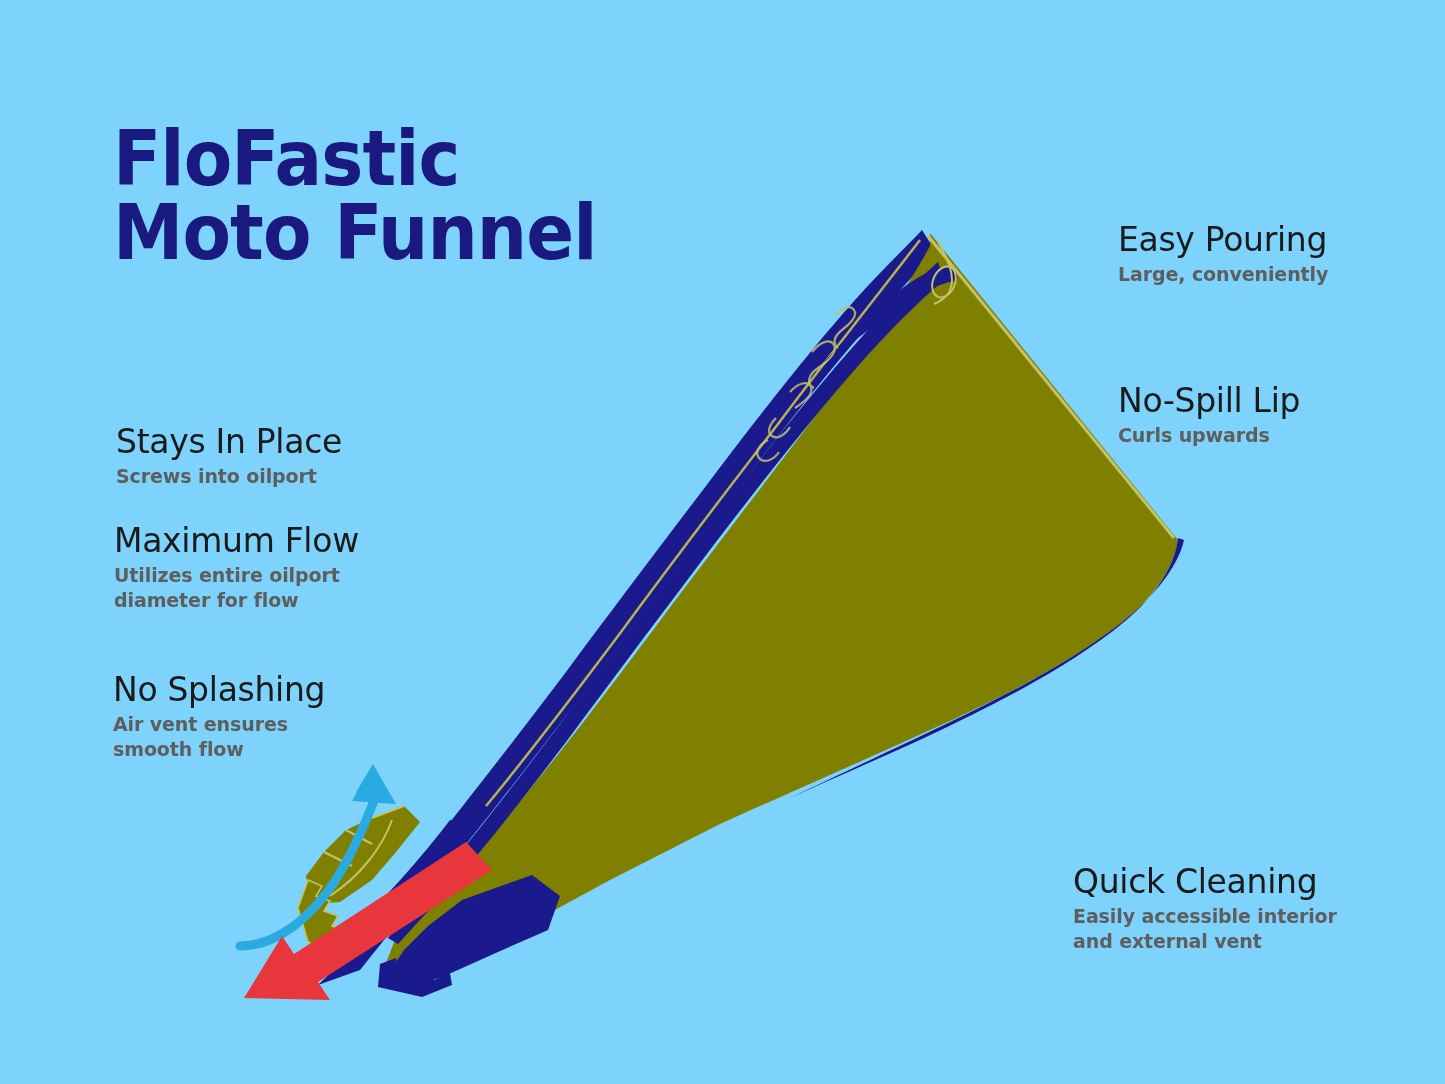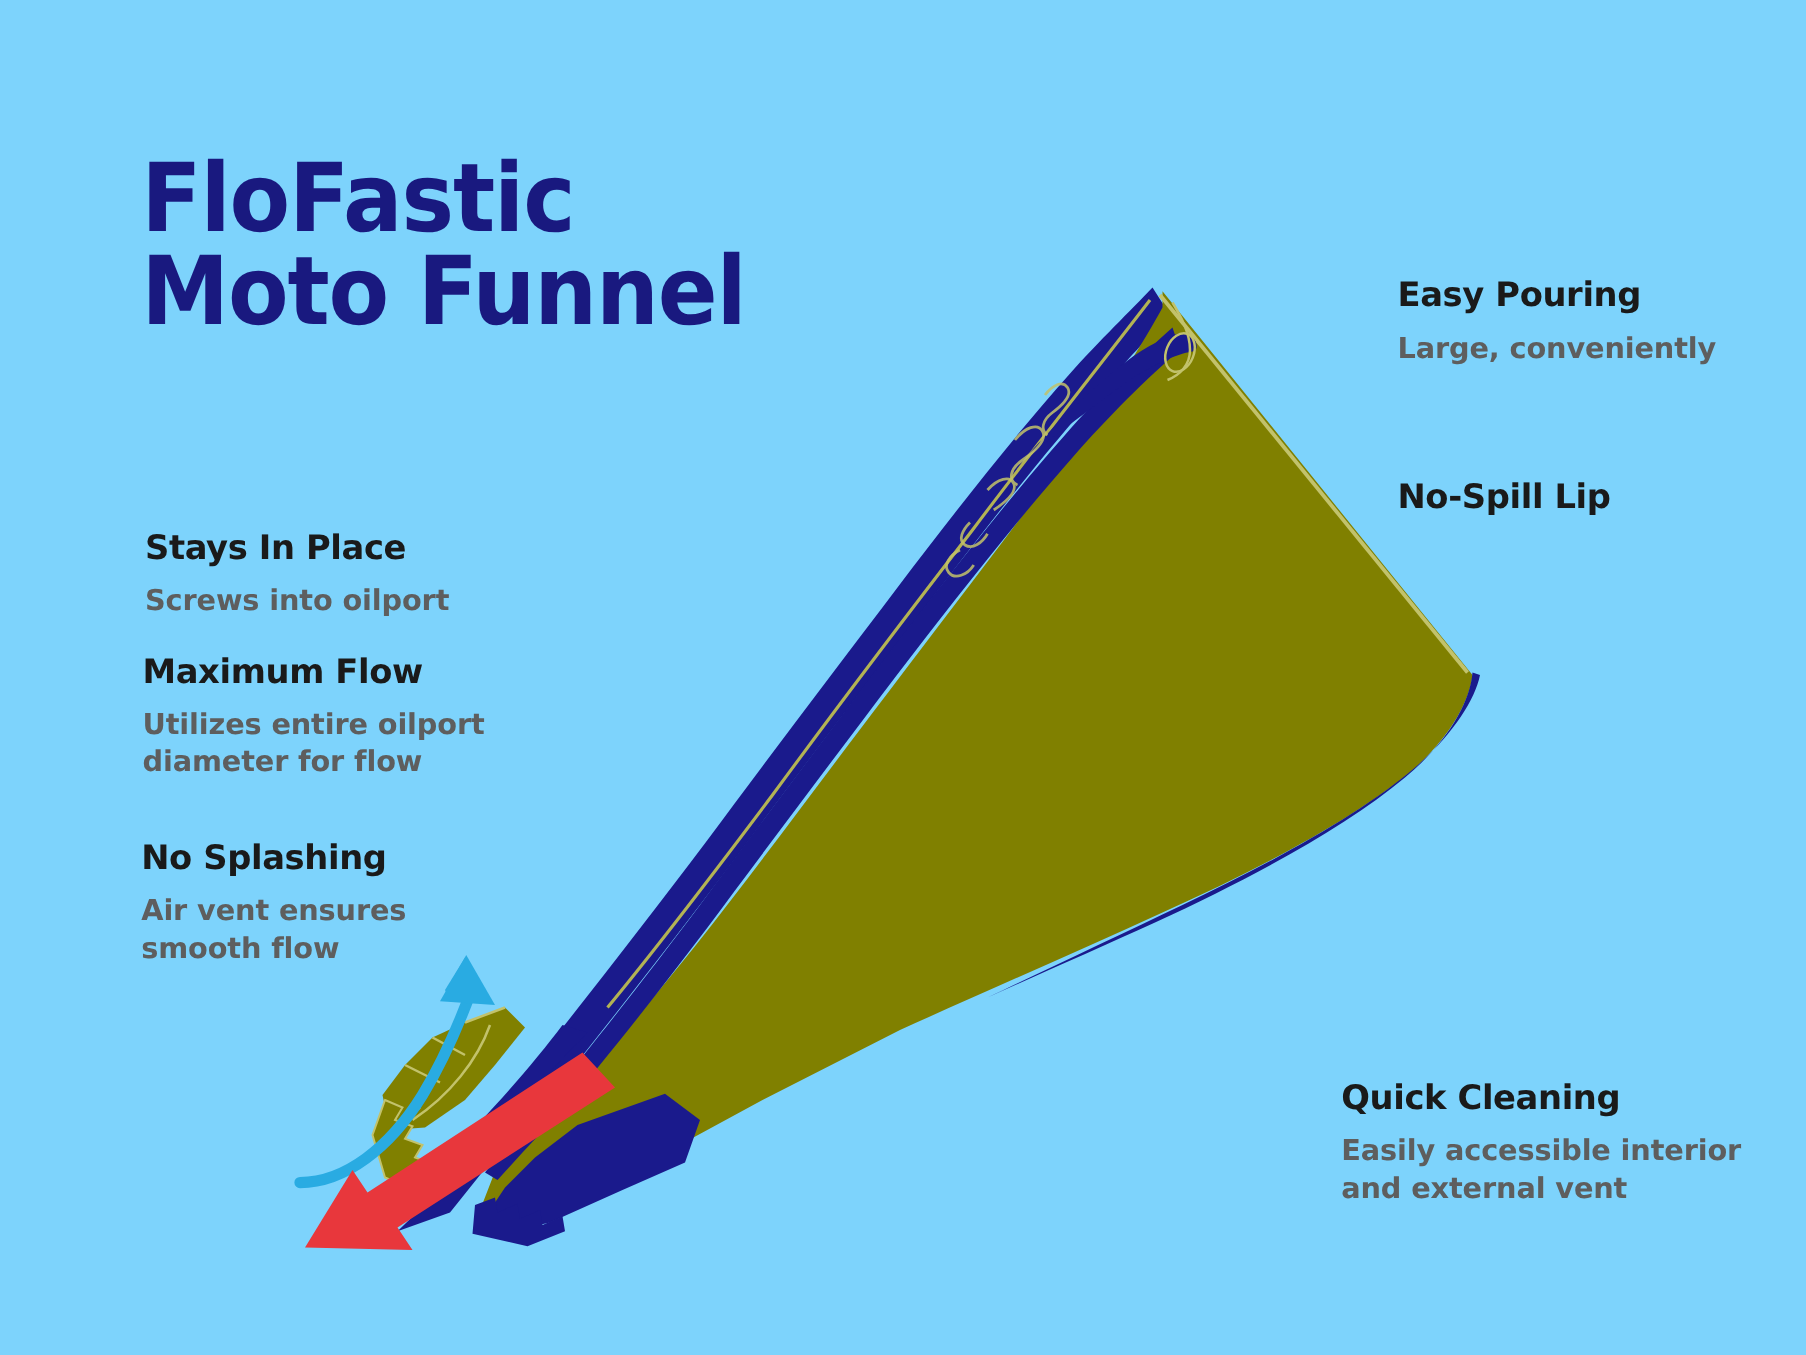--- a/index.html
+++ b/index.html
@@ -36,34 +36,34 @@
     transform-origin: left center;
     white-space: nowrap;
   }
 
   
   .feature {
     position: absolute;
   }
   .feature .f-title {
     font-family: "DejaVu Sans", sans-serif;
-    font-weight: bold;
-    font-size: 27px;
+    font-weight: normal;
+    font-size: 33px;
     line-height: 1.12;
     color: #1a1a1a;
     letter-spacing: -0.3px;
     white-space: nowrap;
   }
   .feature .f-sub {
     font-family: "DejaVu Sans", sans-serif;
     font-weight: bold;
-    font-size: 23px;
+    font-size: 19px;
     line-height: 1.3;
     color: #5e5e5e;
-    margin-top: 13px;
+    margin-top: 3px;
     letter-spacing: -0.1px;
   }
   .feature.right .f-title,
   .feature.right .f-sub { text-align: left; }
 
   
   #feat-stays   { left: 116px; top: 424px; width: 380px; }
   #feat-max     { left: 114px; top: 523px; width: 380px; }
   #feat-splash  { left: 113px; top: 672px; width: 360px; }
   
@@ -247,20 +247,21 @@
 
   <div class="feature right" id="feat-easy">
     <div class="f-title">Easy Pouring</div>
     <div class="f-sub">
       <div>Large, conveniently</div>
     </div>
   </div>
 
   <div class="feature right" id="feat-lip">
     <div class="f-title">No-Spill Lip</div>
+    <div class="f-sub">Curls upwards</div>
   </div>
 
 
   <div class="feature right" id="feat-quick">
     <div class="f-title">Quick Cleaning</div>
     <div class="f-sub">
       <div>Easily accessible interior</div>
       <div>and external vent</div>
     </div>
   </div>

